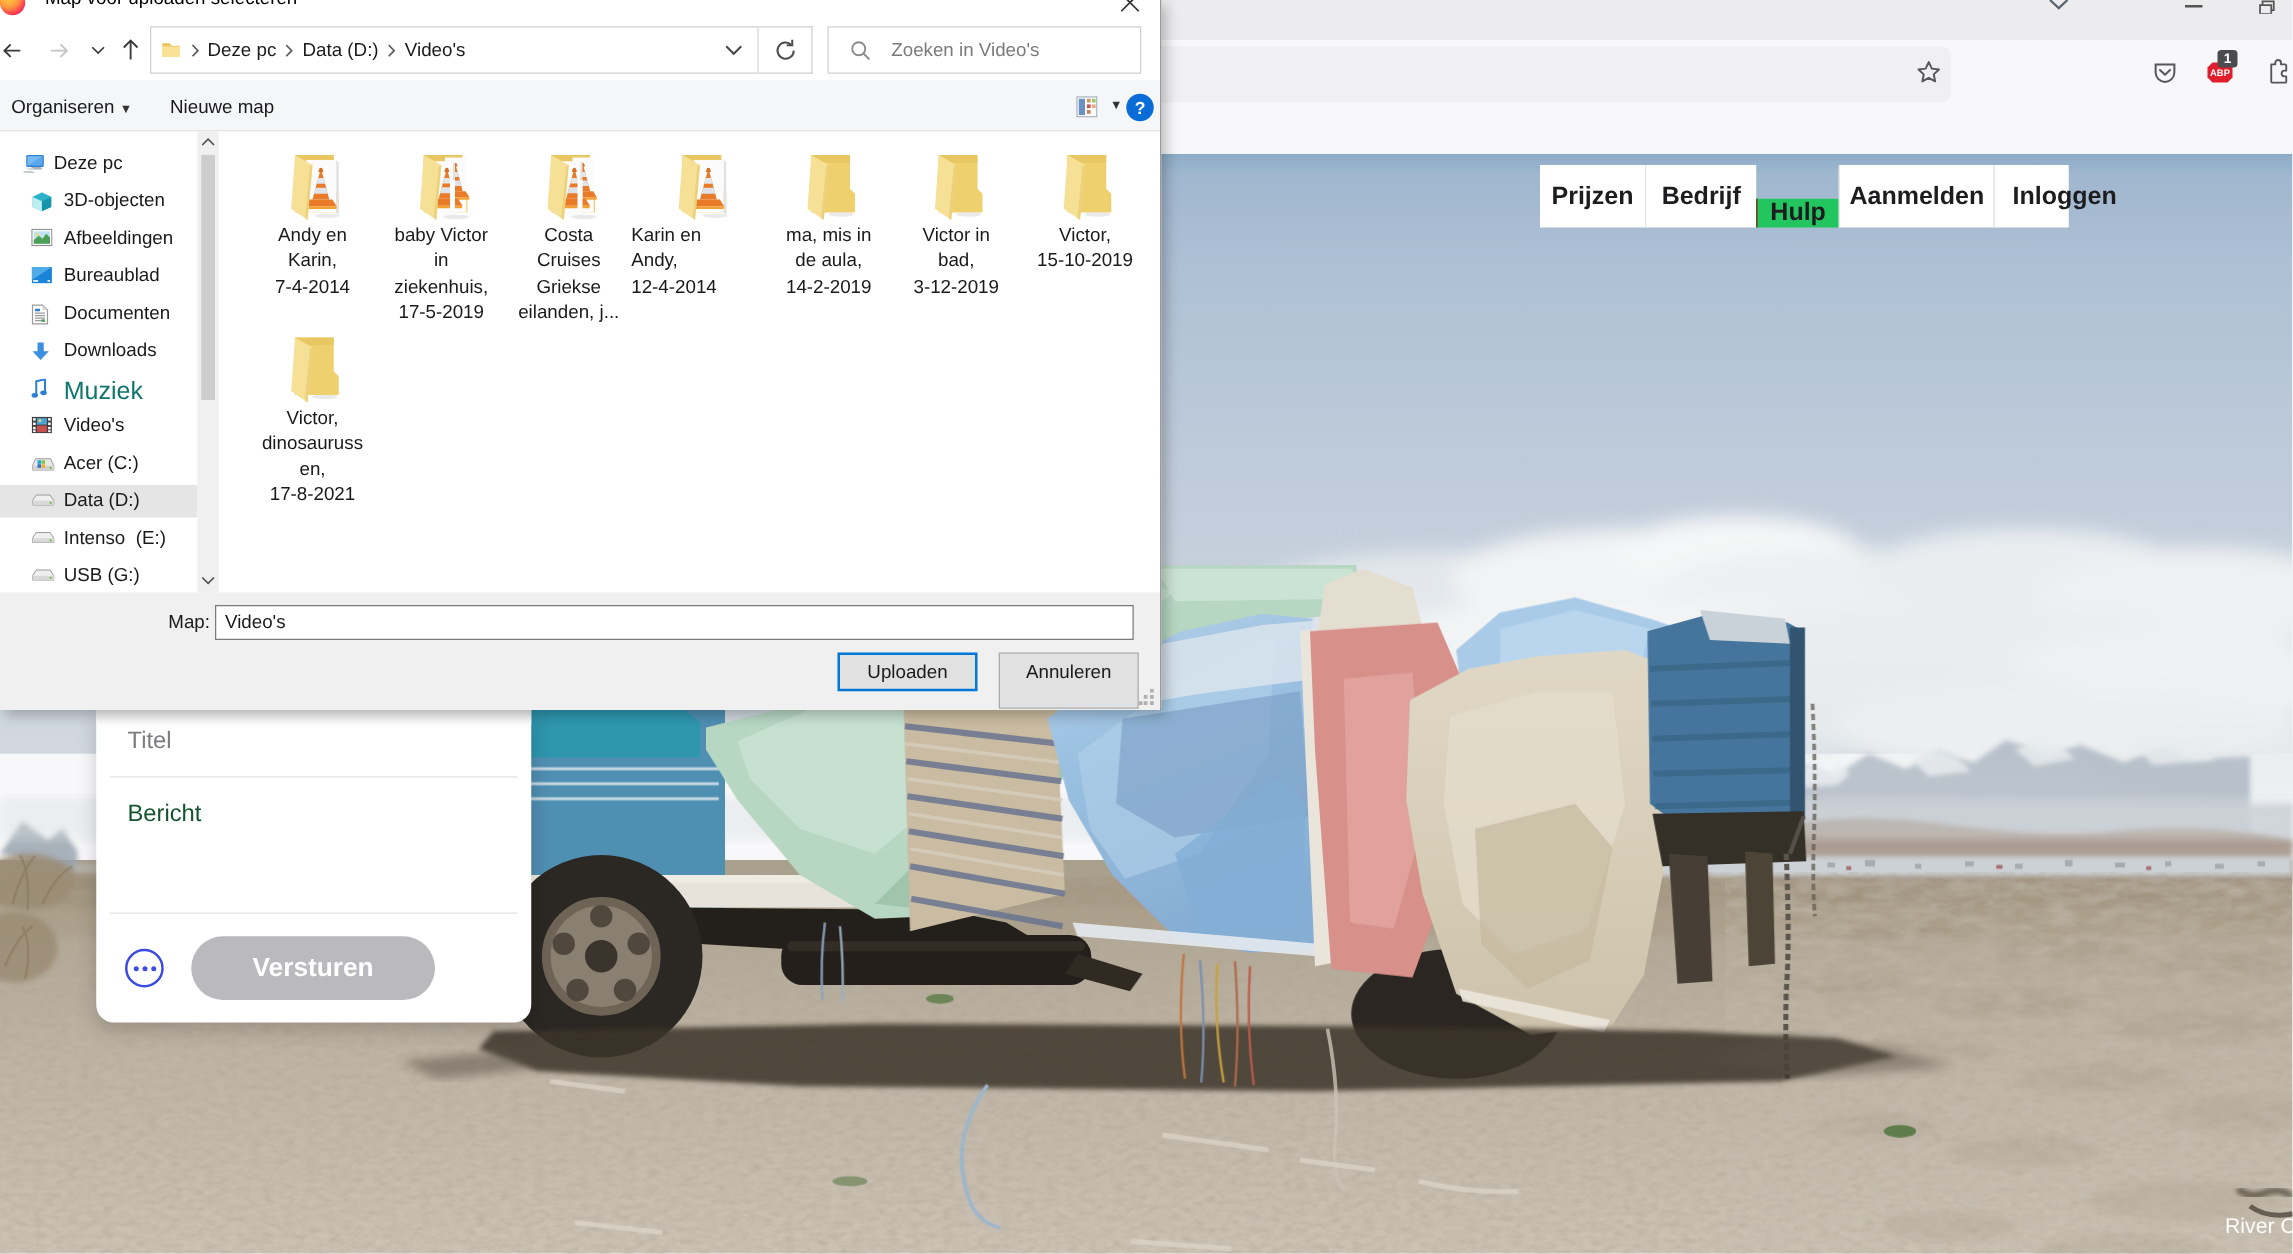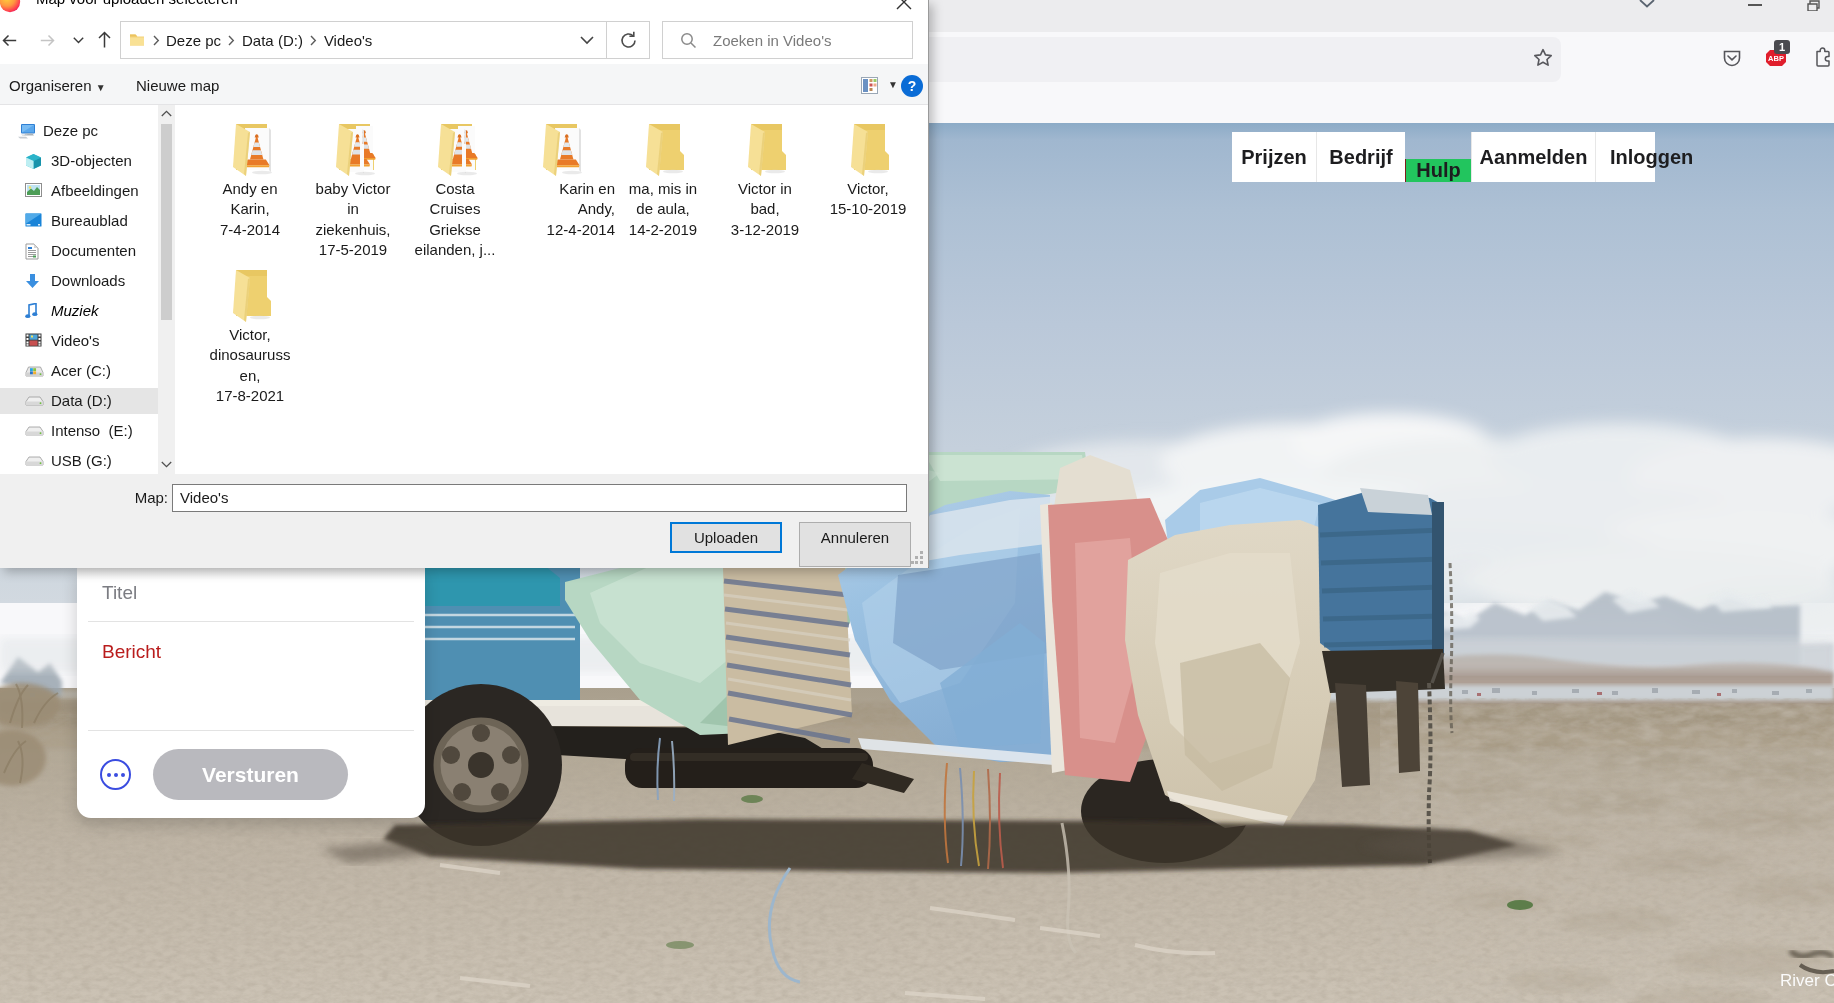--- a/index.html
+++ b/index.html
@@ -335,21 +335,21 @@
     <div style="width:89px;background:#fff;border-left:1px solid #e7e7e7;display:flex;align-items:center;justify-content:center;">Bedrijf</div>
     <div style="width:66px;background:#22c55e;border-left:1px solid #7f1d1d;display:flex;align-items:center;justify-content:center;margin-top:27px;">Hulp</div>
     <div style="width:124px;background:#fff;border-left:1px solid #e7e7e7;display:flex;align-items:center;justify-content:center;">Aanmelden</div>
     <div style="width:60px;background:#fff;border-left:1px solid #e7e7e7;display:flex;align-items:center;justify-content:flex-start;padding-left:14px;">Inloggen</div>
   </div>
 
   <div class="abs" style="left:77px;top:568px;width:348px;height:250px;background:#fff;border-radius:0 0 14px 14px;box-shadow:0 6px 16px rgba(0,0,0,0.18);">
     <div class="abs" style="left:0;top:0;width:100%;height:12px;background:linear-gradient(#ededed,#fff);"></div>
     <div class="abs" style="left:25px;top:14px;font-size:19px;color:#7b7c82;">Titel</div>
     <div class="abs" style="left:11px;top:53px;width:326px;height:1px;background:#e3e3e3;"></div>
-    <div class="abs" style="left:25px;top:73px;font-size:19px;color:#b91c1c;">Bericht</div>
+    <div class="abs" style="left:25px;top:73px;font-size:19px;color:#14532d;">Bericht</div>
     <div class="abs" style="left:11px;top:162px;width:326px;height:1px;background:#e3e3e3;"></div>
     <div class="abs" style="left:23px;top:191px;width:31px;height:31px;border:2.5px solid #3a4ce0;border-radius:50%;display:flex;align-items:center;justify-content:center;">
       <div style="display:flex;gap:3px;">
           <i style="width:4px;height:4px;border-radius:50%;background:#3a4ce0;"></i>
           <i style="width:4px;height:4px;border-radius:50%;background:#3a4ce0;"></i>
           <i style="width:4px;height:4px;border-radius:50%;background:#3a4ce0;"></i>
         </div>
     </div>
     <div class="abs" style="left:76px;top:181px;width:195px;height:51px;background:#b9b9be;border-radius:26px;display:flex;align-items:center;justify-content:center;color:#fff;font-size:21px;font-weight:bold;">Versturen</div>
   </div>
@@ -486,21 +486,21 @@
     <div class="abs" style="left:51px;top:242px;font-size:15px;color:#1a1a1a;white-space:nowrap;">Documenten</div>
     <div class="abs" style="left:25px;top:273px;"><svg width="15" height="16" viewBox="0 0 15 16">
             <path d="M5 1h5v7h4l-6.5 7L1 8h4z" fill="#3a8fe0"></path>
           </svg></div>
     <div class="abs" style="left:51px;top:272px;font-size:15px;color:#1a1a1a;white-space:nowrap;">Downloads</div>
     <div class="abs" style="left:25px;top:303px;"><svg width="13" height="16" viewBox="0 0 13 16">
             <path d="M4 13V2l7-1.6V11" fill="none" stroke="#2e7fd4" stroke-width="1.6"></path>
             <ellipse cx="2.8" cy="13.2" rx="2.6" ry="1.9" fill="#2e7fd4"></ellipse>
             <ellipse cx="9.8" cy="11.2" rx="2.6" ry="1.9" fill="#2e7fd4"></ellipse>
           </svg></div>
-    <div class="abs" style="left:51px;top:302px;font-size:15px;color:#000000;white-space:nowrap;font-style:italic;">Muziek</div>
+    <div class="abs" style="left:51px;top:302px;font-size:20px;color:#0f766e;white-space:nowrap;">Muziek</div>
     <div class="abs" style="left:25px;top:333px;"><svg width="17" height="14" viewBox="0 0 17 14">
             <rect x="0.5" y="0.5" width="16" height="13" fill="#3f3f3f"></rect>
             <g fill="#fff">
               <rect x="1.5" y="1.5" width="2" height="2"></rect>
               <rect x="1.5" y="5" width="2" height="2"></rect>
               <rect x="1.5" y="8.5" width="2" height="2"></rect>
               <rect x="1.5" y="11.2" width="2" height="1.5"></rect>
               <rect x="13.5" y="1.5" width="2" height="2"></rect>
               <rect x="13.5" y="5" width="2" height="2"></rect>
               <rect x="13.5" y="8.5" width="2" height="2"></rect>
@@ -639,21 +639,21 @@
       <path d="M-1.5 31.5 L23.5 31.5 L23 33.5 L-1 33.5 Z" fill="#f2a030"></path>
       <path d="M11 1.5 L17.6 26 L4.4 26 Z" fill="#e87a28"></path>
       <path d="M8.9 9.3 L13.1 9.3 L14.3 13.8 L7.7 13.8 Z" fill="#e3e7ea"></path>
       <path d="M6.9 16.8 L15.1 16.8 L16.4 21.6 L5.6 21.6 Z" fill="#dfe3e7"></path>
       <path d="M9.7 1.9 Q11 0.6 12.3 1.9 L13 4.5 L9 4.5 Z" fill="#d96f22"></path>
     </g>
 <path d="M12 5 L26 13 L22 57 L9 48 Z" fill="#f6e096"></path>
             <path d="M24 14 L26 13 L22 57 L20 55 Z" fill="#e9cd74" opacity="0.8"></path>
             <ellipse cx="38" cy="53.5" rx="10" ry="1.8" fill="#d9d9d9" opacity="0.55"></ellipse>
           </svg></div>
-    <div class="abs" style="left:505px;top:179px;width:110px;text-align:right;font-size:15px;line-height:20.3px;color:#1a1a1a;">Karin en<br>Andy,<br>12-4-2014</div>
+    <div class="abs" style="left:505px;top:179px;width:110px;text-align:left;font-size:15px;line-height:20.3px;color:#1a1a1a;">Karin en<br>Andy,<br>12-4-2014</div>
     <div class="abs" style="left:637px;top:119px;"><svg width="52" height="58" viewBox="0 0 52 58">
             <path d="M12 5 L43 5 L43 32 L47 36 L47 51 L12 51 Z" fill="#eed06f"></path>
             <path d="M12 5 L43 5 L43 11 L12 11 Z" fill="#e6c35c" opacity="0.7"></path>
             <path d="M12 5 L26 13 L22 57 L9 48 Z" fill="#f6e096"></path>
             <path d="M24 14 L26 13 L22 57 L20 55 Z" fill="#e9cd74" opacity="0.8"></path>
             <ellipse cx="36" cy="52.5" rx="10" ry="1.8" fill="#d9d9d9" opacity="0.55"></ellipse>
           </svg></div>
     <div class="abs" style="left:608px;top:179px;width:110px;text-align:center;font-size:15px;line-height:20.3px;color:#1a1a1a;">ma, mis in<br>de aula,<br>14-2-2019</div>
     <div class="abs" style="left:739px;top:119px;"><svg width="52" height="58" viewBox="0 0 52 58">
             <path d="M12 5 L43 5 L43 32 L47 36 L47 51 L12 51 Z" fill="#eed06f"></path>

